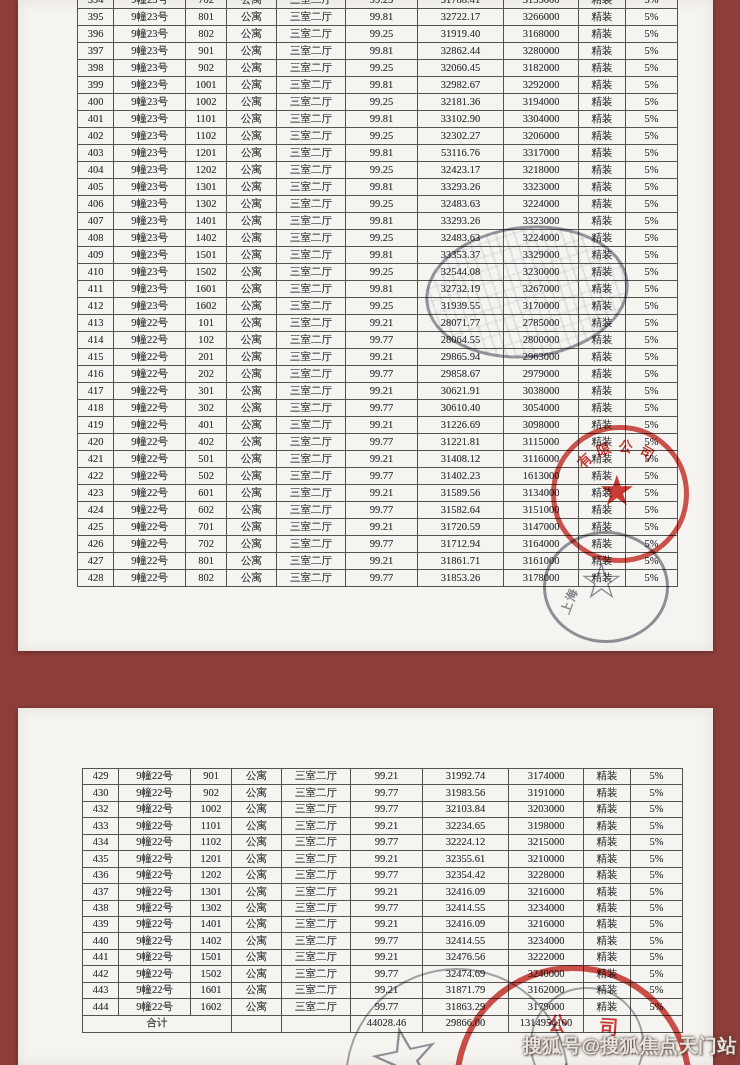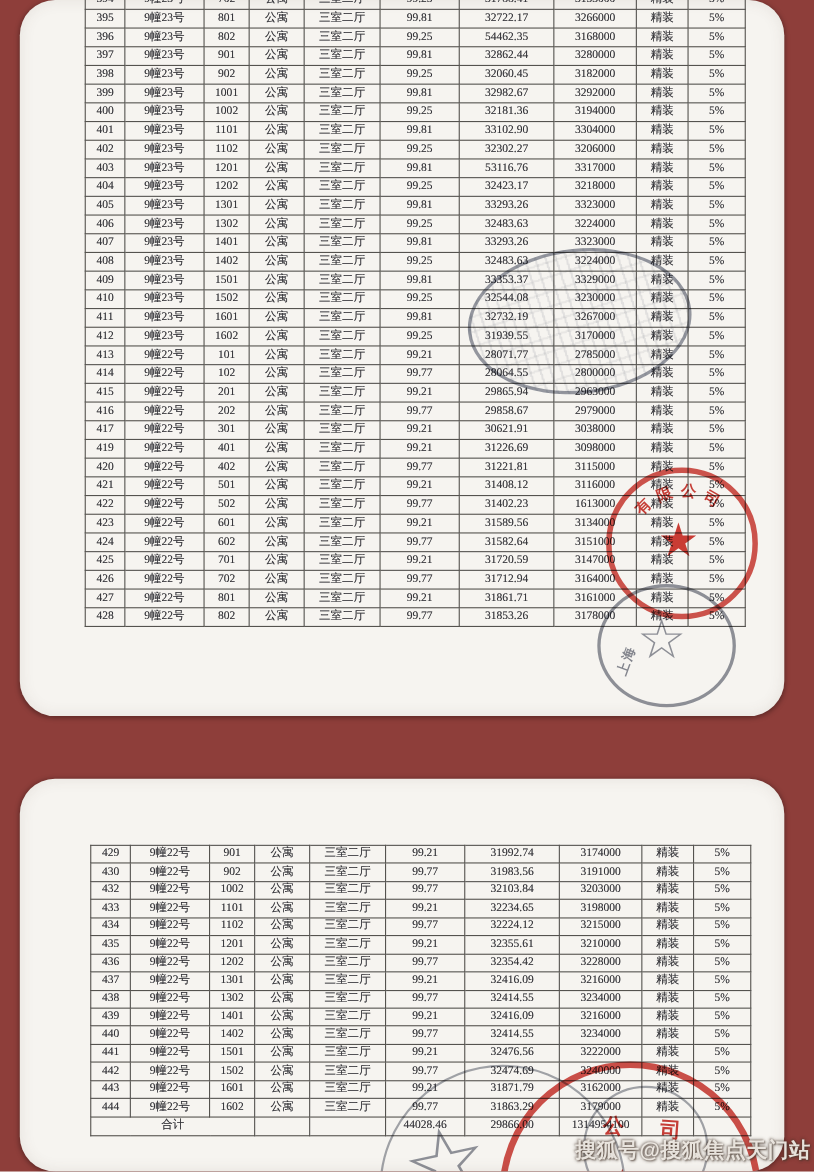--- a/index.html
+++ b/index.html
@@ -5,21 +5,20 @@
   html,body{margin:0;padding:0;}
   body{
     width:740px;height:1065px;position:relative;overflow:hidden;
     background:#8e3e3a;
     font-family:"Liberation Serif","DejaVu Serif",serif;
   }
   .page{
     position:absolute;left:18px;width:695px;background:#f6f4f0;
     box-shadow:0 1px 5px rgba(0,0,0,.35), inset 0 0 14px rgba(90,70,60,.10);
     overflow:hidden;
-    border-radius:32px;
   }
   #page1{top:0;height:651px;}
   #page2{top:708px;height:357px;}
   table.price{
     position:absolute;border-collapse:collapse;table-layout:fixed;
     width:600px;
     font-size:10.5px;color:#35353a;
   }
   #table1{left:59px;top:-9px;}
   #table2{left:64px;top:60px;padding-left:16px;}
@@ -111,21 +110,21 @@
           <td>精装</td>
           <td>5%</td>
         </tr>
         <tr>
           <td>396</td>
           <td>9幢23号</td>
           <td>802</td>
           <td>公寓</td>
           <td>三室二厅</td>
           <td>99.25</td>
-          <td>54462.35</td>
+          <td>31919.40</td>
           <td>3168000</td>
           <td>精装</td>
           <td>5%</td>
         </tr>
         <tr>
           <td>397</td>
           <td>9幢23号</td>
           <td>901</td>
           <td>公寓</td>
           <td>三室二厅</td>
@@ -365,20 +364,32 @@
         </tr>
         <tr>
           <td>417</td>
           <td>9幢22号</td>
           <td>301</td>
           <td>公寓</td>
           <td>三室二厅</td>
           <td>99.21</td>
           <td>30621.91</td>
           <td>3038000</td>
+          <td>精装</td>
+          <td>5%</td>
+        </tr>
+        <tr>
+          <td>418</td>
+          <td>9幢22号</td>
+          <td>302</td>
+          <td>公寓</td>
+          <td>三室二厅</td>
+          <td>99.77</td>
+          <td>30610.40</td>
+          <td>3054000</td>
           <td>精装</td>
           <td>5%</td>
         </tr>
         <tr>
           <td>419</td>
           <td>9幢22号</td>
           <td>401</td>
           <td>公寓</td>
           <td>三室二厅</td>
           <td>99.21</td>

